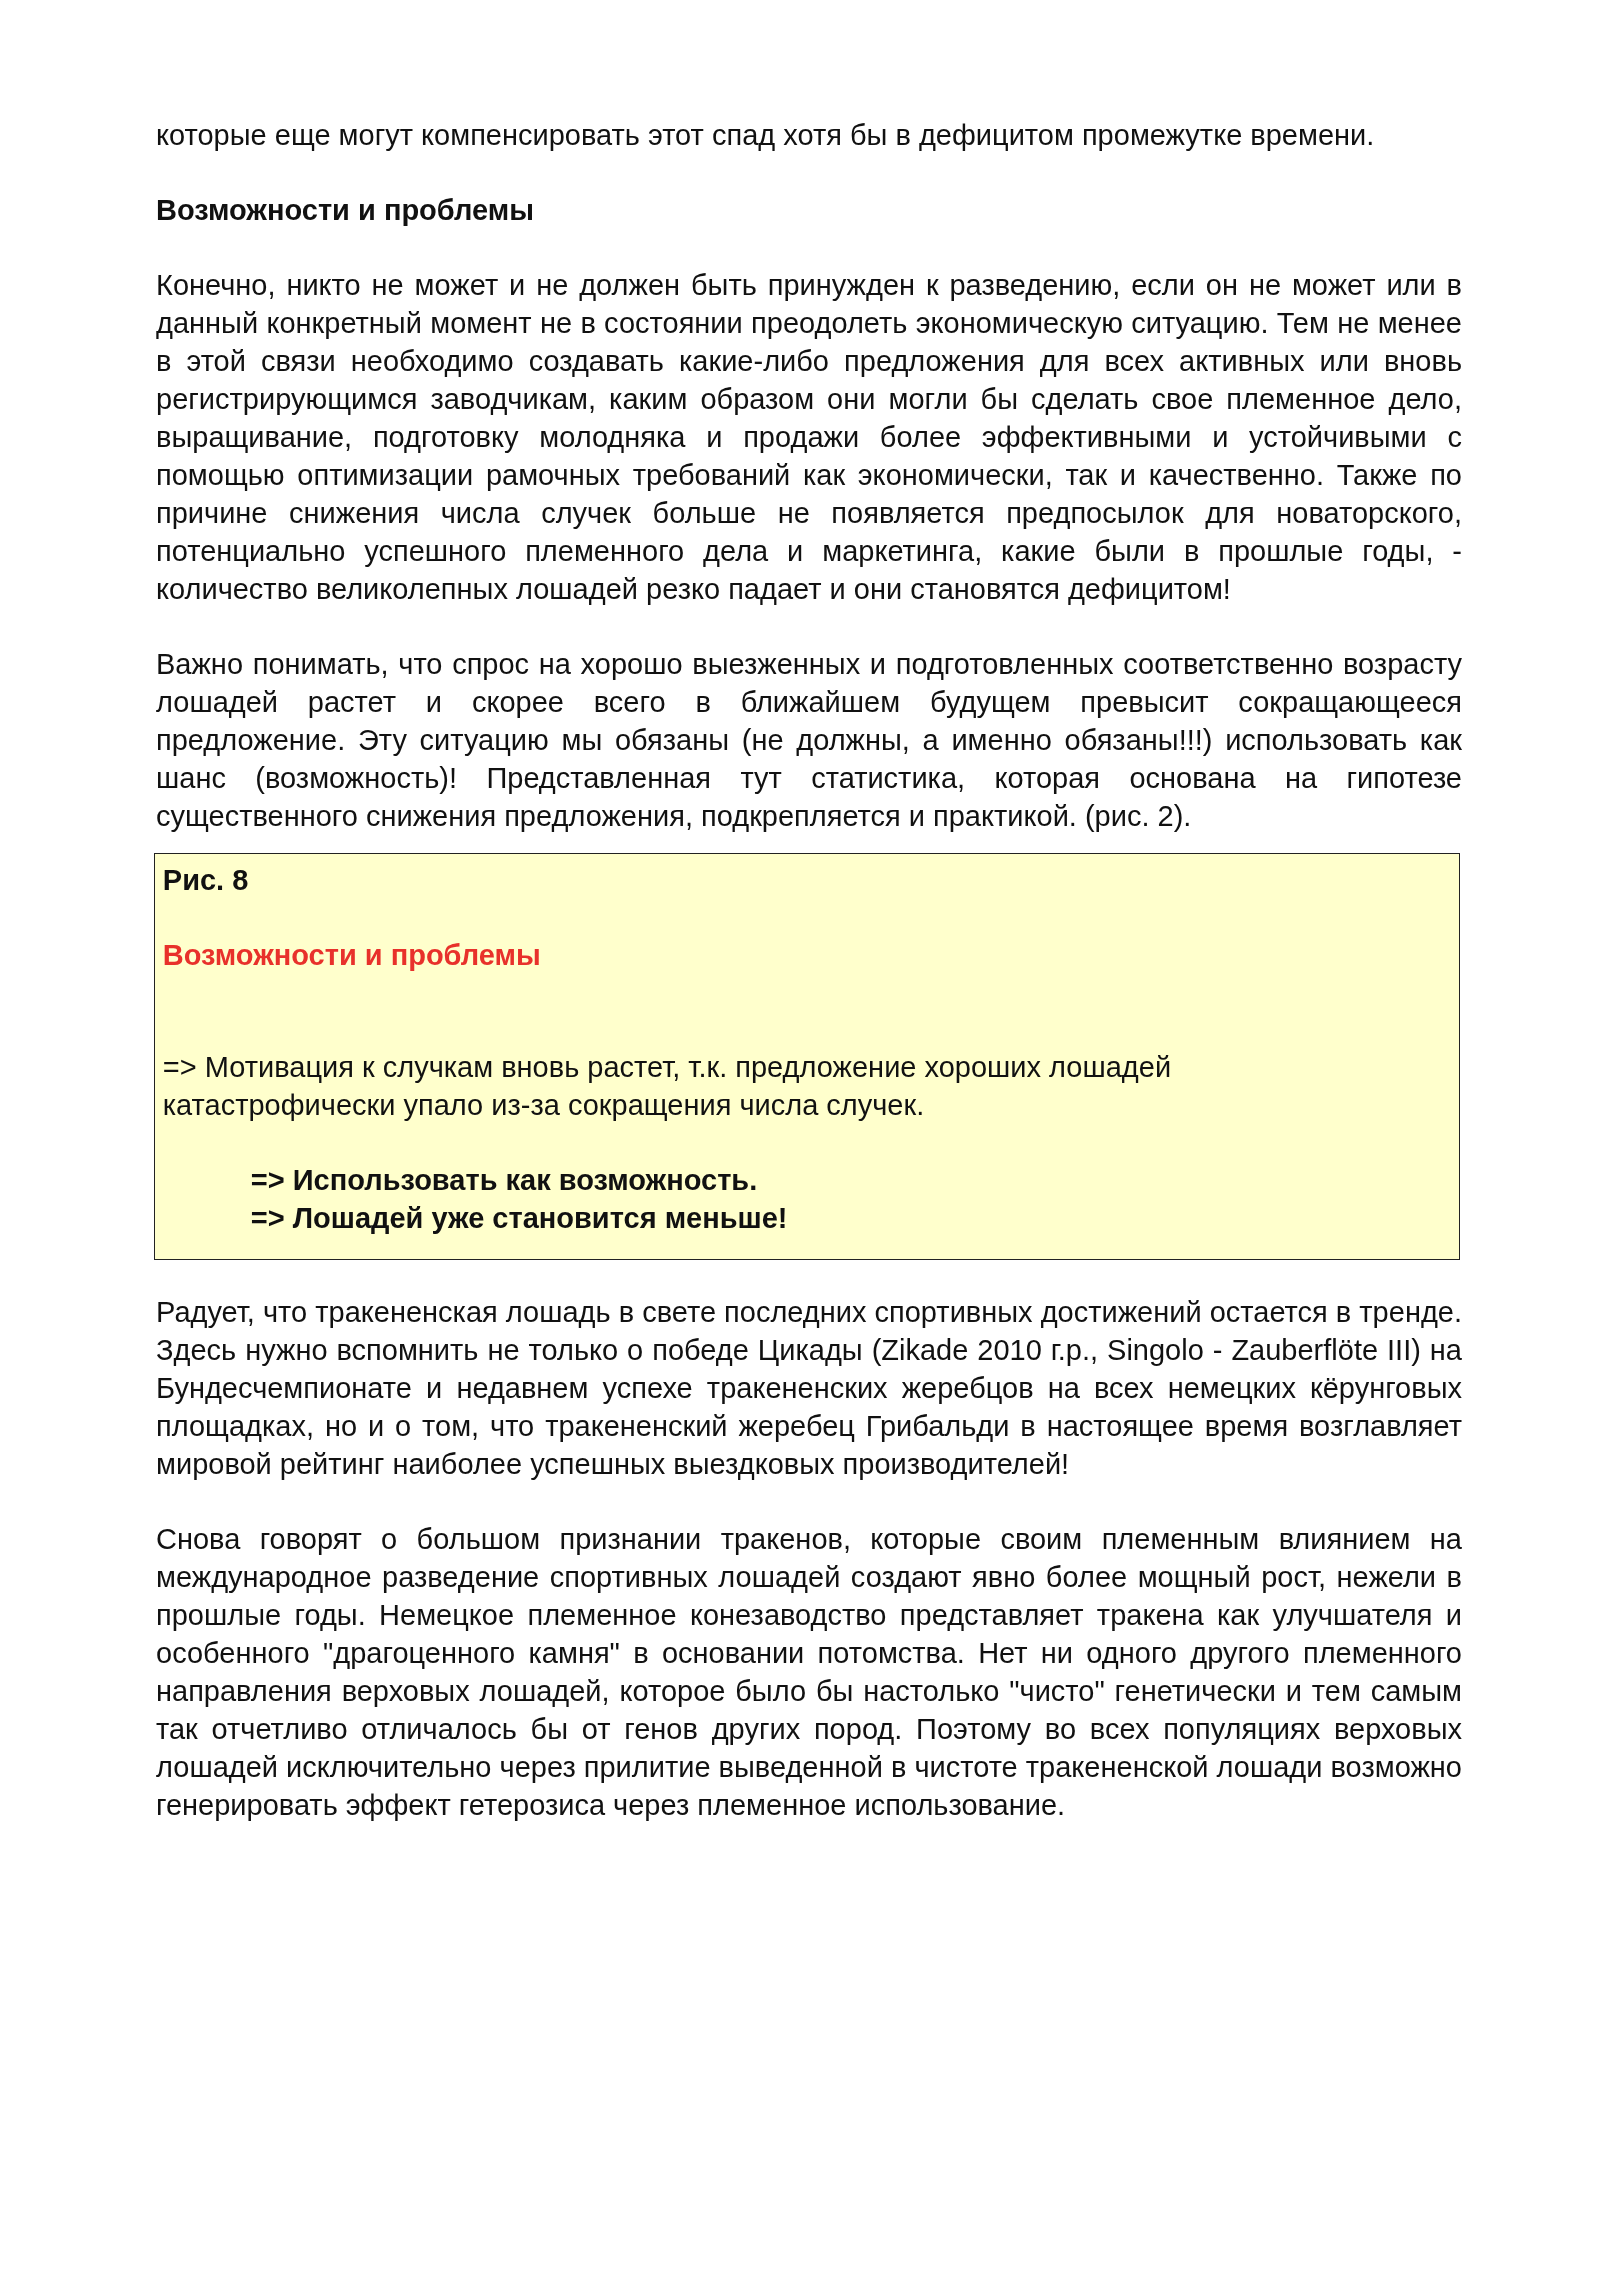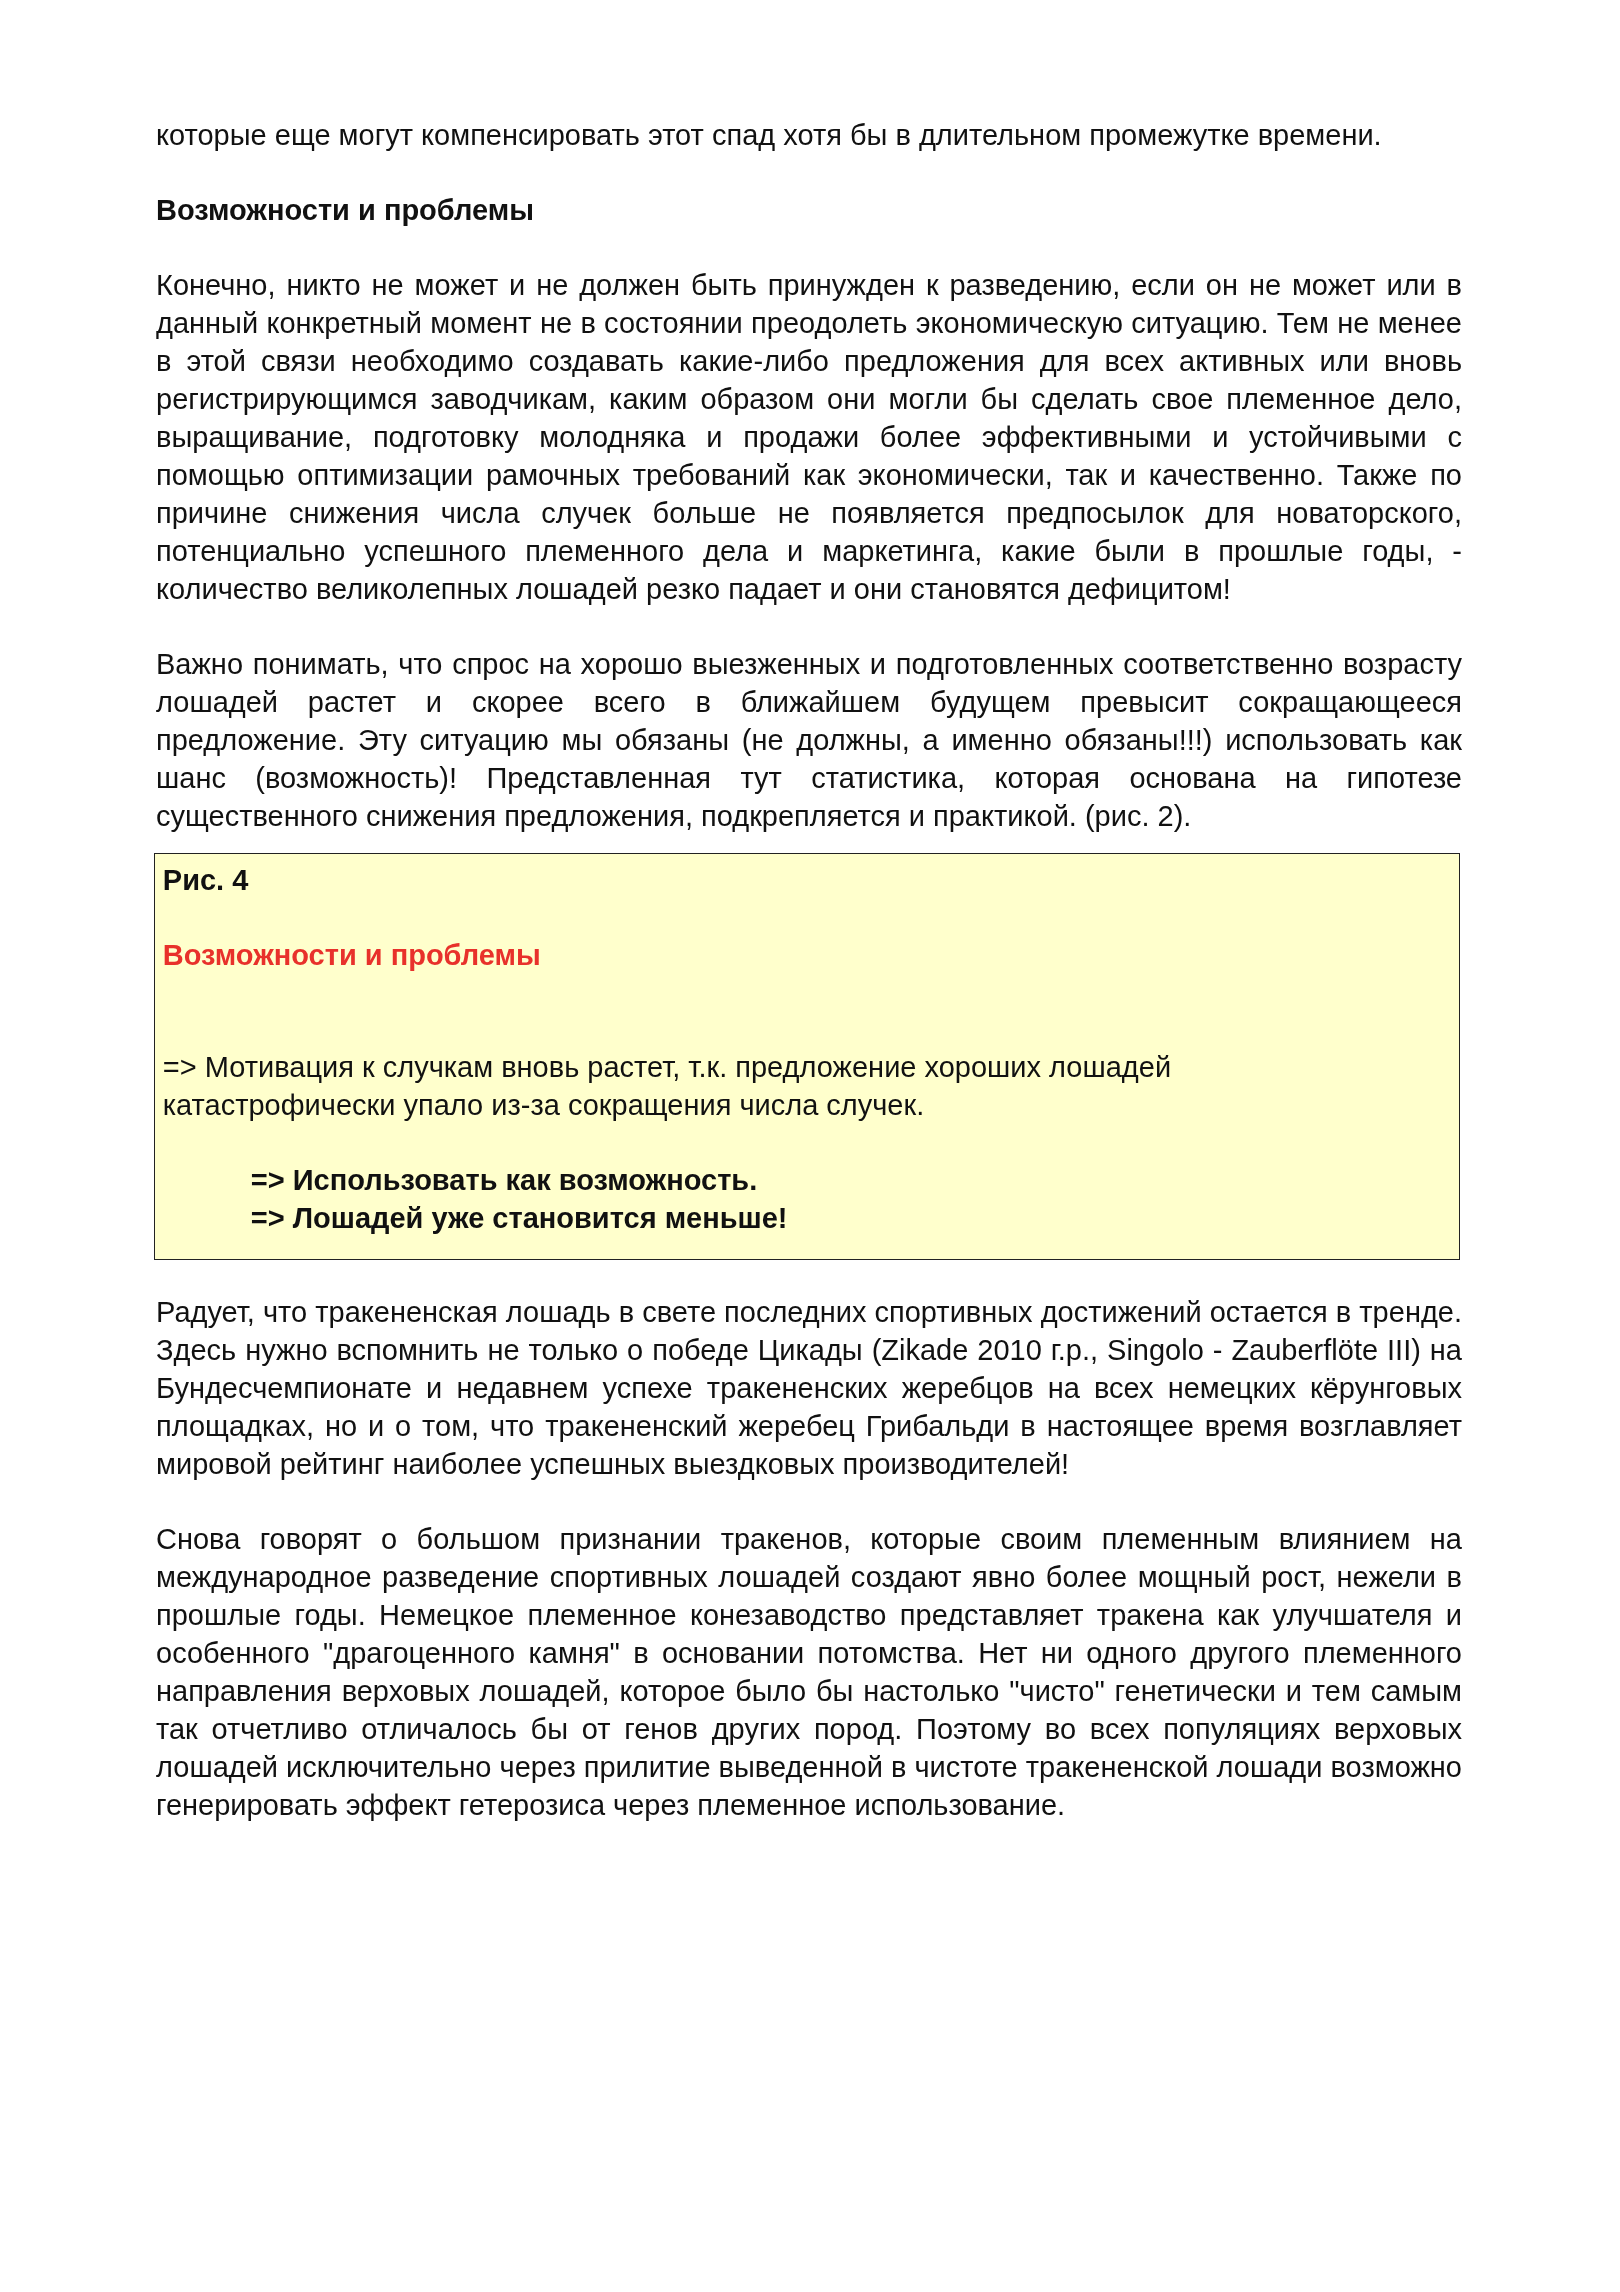--- a/index.html
+++ b/index.html
@@ -20,30 +20,30 @@
   }
   .figbox p { margin: 0; text-align: left; }
   .figlabel { font-weight: bold; }
   .figtitle { font-weight: bold; color: #e8312b; }
   .figindent { padding-left: 88px; font-weight: bold; }
 </style>
 </head>
 <body>
 
 <div class="page">
-  <p class="para">которые еще могут компенсировать этот спад хотя бы в длительном промежутке времени.</p>
+  <p class="para">которые еще могут компенсировать этот спад хотя бы в дефицитом промежутке времени.</p>
   <div class="gap"></div>
   <p class="heading">Возможности и проблемы</p>
   <div class="gap"></div>
   <p class="para">Конечно, никто не может и не должен быть принужден к разведению, если он не может или в данный конкретный момент не в состоянии преодолеть экономическую ситуацию. Тем не менее в этой связи необходимо создавать какие-либо предложения для всех активных или вновь регистрирующимся заводчикам, каким образом они могли бы сделать свое племенное дело, выращивание, подготовку молодняка и продажи более эффективными и устойчивыми с помощью оптимизации рамочных требований как экономически, так и качественно. Также по причине снижения числа случек больше не появляется предпосылок для новаторского, потенциально успешного племенного дела и маркетинга, какие были в прошлые годы, - количество великолепных лошадей резко падает и они становятся дефицитом!</p>
   <div class="gap"></div>
   <p class="para">Важно понимать, что спрос на хорошо выезженных и подготовленных соответственно возрасту лошадей растет и скорее всего в ближайшем будущем превысит сокращающееся предложение. Эту ситуацию мы обязаны (не должны, а именно обязаны!!!) использовать как шанс (возможность)! Представленная тут статистика, которая основана на гипотезе существенного снижения предложения, подкрепляется и практикой. (рис. 2).</p>
 
   <div class="figbox">
-    <p class="figlabel">Рис. 4</p>
+    <p class="figlabel">Рис. 8</p>
     <div class="gap"></div>
     <p class="figtitle">Возможности и проблемы</p>
     <div class="gap"></div>
     <div class="gap"></div>
     <p style="width:1157px">=&gt; Мотивация к случкам вновь растет, т.к. предложение хороших лошадей катастрофически упало из-за сокращения числа случек.</p>
     <div class="gap"></div>
     <p class="figindent">=&gt; Использовать как возможность.</p>
     <p class="figindent">=&gt; Лошадей уже становится меньше!</p>
   </div>
 

